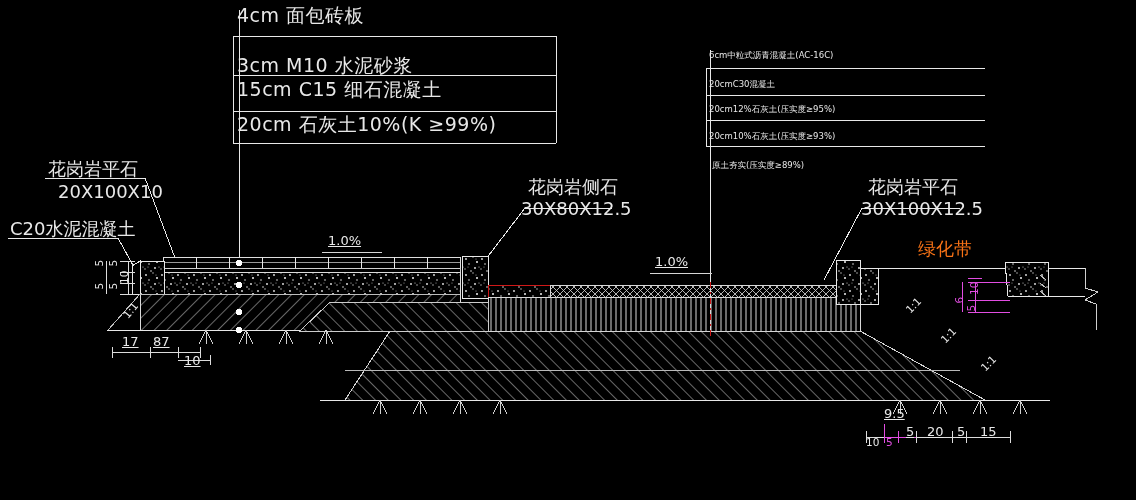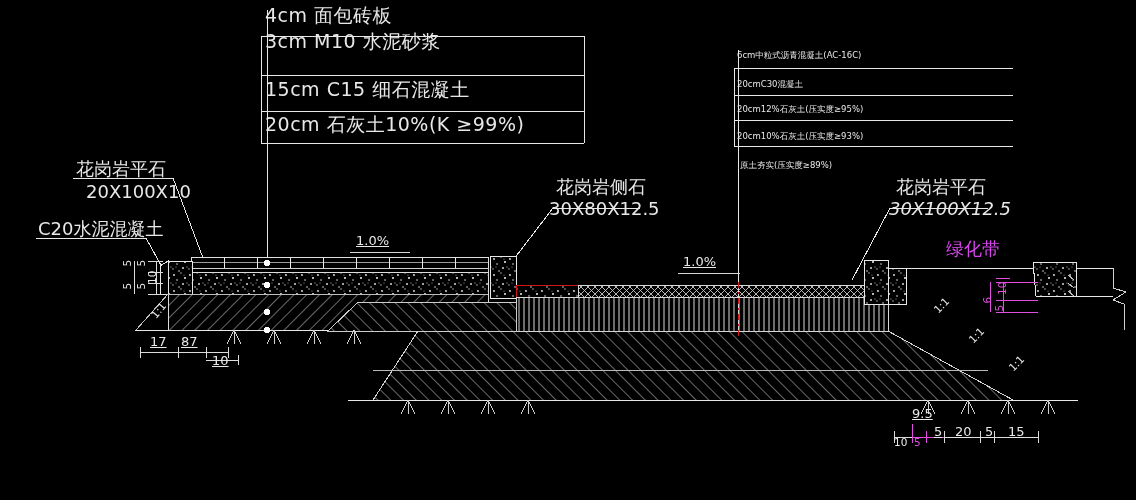--- a/index.html
+++ b/index.html
@@ -1,22 +1,22 @@
 <!DOCTYPE html>
 <html><head>
 <meta charset="utf-8">
 <style>
   html,body{margin:0;padding:0;background:#000;}
   body{width:1136px;height:500px;overflow:hidden;
        font-family:"DejaVu Sans","Liberation Sans",sans-serif;}
-  #stage{position:relative;width:928px;height:500px;background:#000;margin-left:28px;}
+  #stage{position:relative;width:928px;height:500px;background:#000;}
   #stage svg{position:absolute;left:0;top:0;}
   .txt{position:absolute;color:#e8e8e8;white-space:nowrap;line-height:1;}
   .mag{color:#e24de2;}
-  .grn{color:#d946ef;}
+  .grn{color:#f97316;}
   .big{font-size:19px;letter-spacing:.5px;}
   .mid{font-size:18px;}
   .sml{font-size:10.5px;}
   .tiny{font-size:8.5px;}
   .dim{font-size:13px;text-decoration:underline;}
 </style>
 </head>
 <body>
 
 <div id="stage">
@@ -232,39 +232,39 @@
       <g fill="#ffffff" stroke="none">
         <circle cx="239" cy="263" r="3.2"></circle>
         <circle cx="239" cy="285" r="3.2"></circle>
         <circle cx="239" cy="312" r="3.2"></circle>
         <circle cx="239" cy="330" r="3.2"></circle>
       </g>
     </g>
   </svg>
 
   <div class="txt big" style="left:237px;top:6px;">4cm  面包砖板</div>
-  <div class="txt big" style="left:237px;top:32px;">3cm  M10 水泥砂浆</div>
+  <div class="txt big" style="left:237px;top:56px;">3cm  M10 水泥砂浆</div>
   <div class="txt big" style="left:237px;top:80px;">15cm  C15 细石混凝土</div>
   <div class="txt big" style="left:237px;top:115px;">20cm  石灰土10%(K ≥99%)</div>
 
   <div class="txt tiny" style="left:709px;top:51px;">6cm中粒式沥青混凝土(AC-16C)</div>
   <div class="txt tiny" style="left:709px;top:80px;">20cmC30混凝土</div>
   <div class="txt tiny" style="left:709px;top:105px;">20cm12%石灰土(压实度≥95%)</div>
   <div class="txt tiny" style="left:709px;top:132px;">20cm10%石灰土(压实度≥93%)</div>
   <div class="txt tiny" style="left:712px;top:161px;">原土夯实(压实度≥89%)</div>
 
   <div class="txt mid" style="left:48px;top:160px;">花岗岩平石</div>
   <div class="txt mid" style="left:58px;top:183px;">20X100X10</div>
   <div class="txt mid" style="left:10px;top:220px;">C20水泥混凝土</div>
 
   <div class="txt mid" style="left:528px;top:178px;">花岗岩侧石</div>
   <div class="txt mid" style="left:521px;top:200px;">30X80X12.5</div>
 
   <div class="txt mid" style="left:868px;top:178px;">花岗岩平石</div>
-  <div class="txt mid" style="left:861px;top:200px;font-style:italic;">30X100X12.5</div>
+  <div class="txt mid" style="left:861px;top:200px;">30X100X12.5</div>
 
   <div class="txt mid grn" style="left:918px;top:240px;">绿化带</div>
 
   <div class="txt dim" style="left:328px;top:234px;">1.0%</div>
   <div class="txt dim" style="left:655px;top:255px;">1.0%</div>
 
   <div class="txt sml" style="left:122px;top:305px;transform:rotate(-50deg);">1:1</div>
   <div class="txt sml" style="left:905px;top:300px;transform:rotate(-45deg);">1:1</div>
   <div class="txt sml" style="left:940px;top:330px;transform:rotate(-45deg);">1:1</div>
   <div class="txt sml" style="left:980px;top:358px;transform:rotate(-45deg);">1:1</div>

